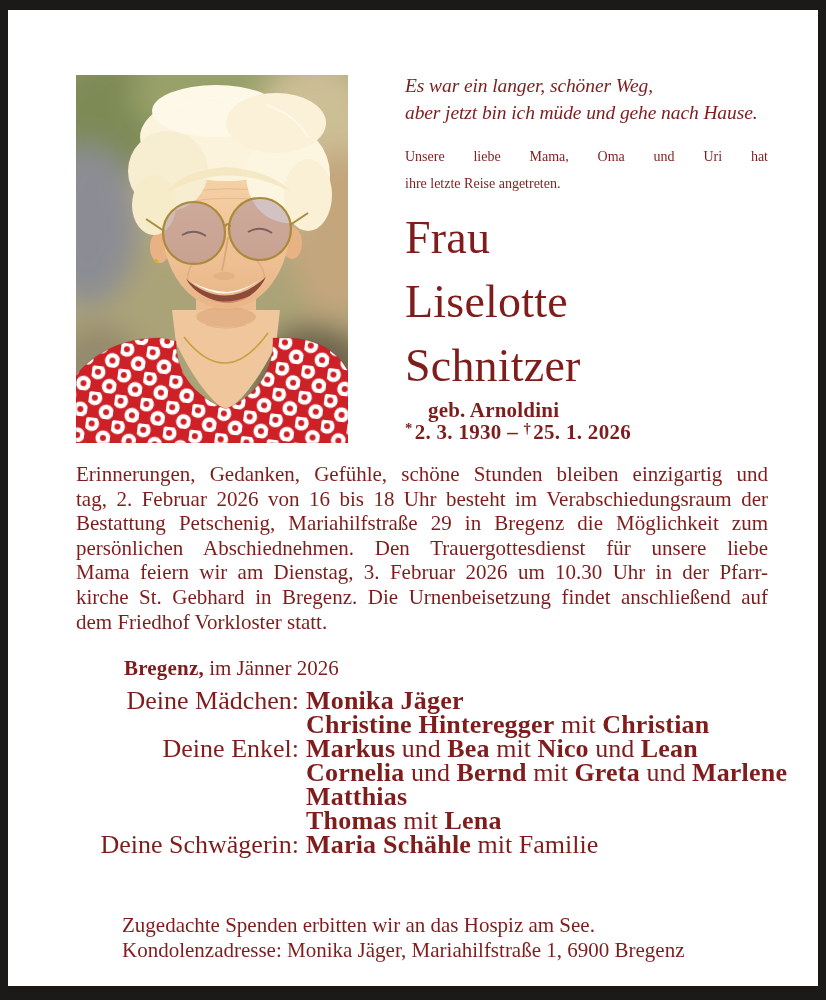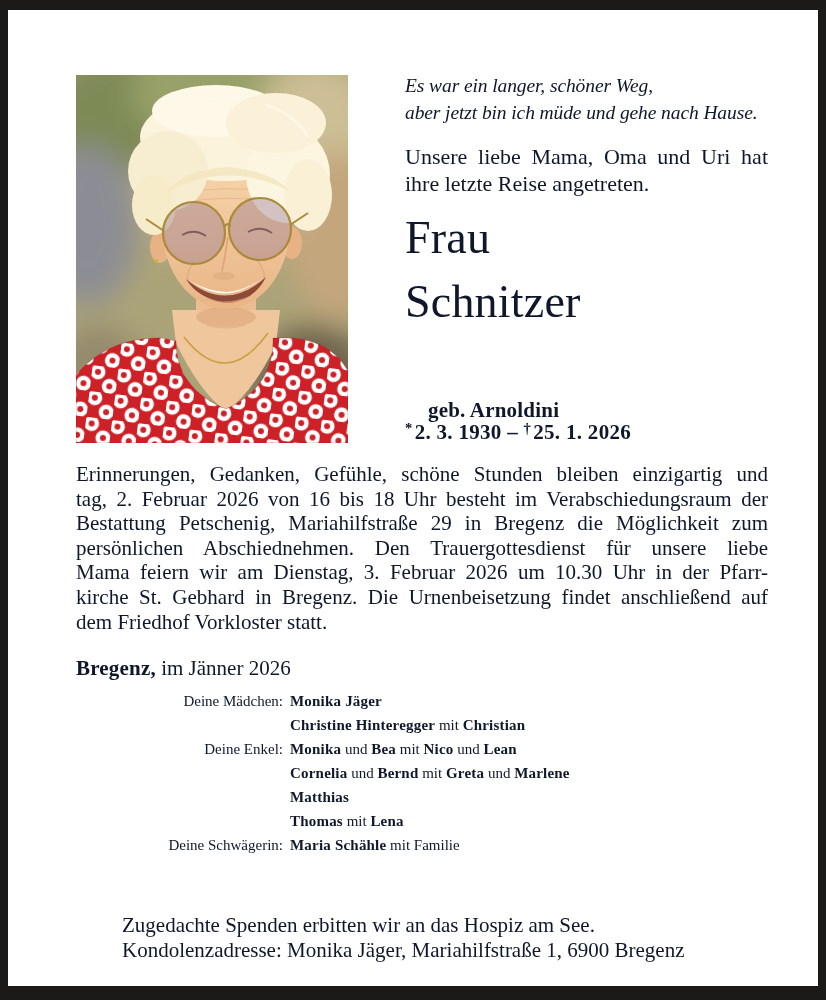--- a/index.html
+++ b/index.html
@@ -1,43 +1,43 @@
 <!DOCTYPE html>
 <html><head>
 <meta charset="utf-8">
 <style>
   html,body { margin:0; padding:0; background:#2a2a2a; }
   .page {
     position:relative; width:826px; height:1000px; box-sizing:border-box;
     background:#ffffff; border:solid #1c1a18; border-width:10px 8px 14px 8px;
-    font-family:"Liberation Serif", serif; color:#0f172a; overflow:hidden;
+    font-family:"Liberation Serif", serif; color:#7f1d1d; overflow:hidden;
   }
   .abs { position:absolute; }
   
   .photo { left:68px; top:65px; width:272px; height:368px; overflow:hidden; }
   .photo svg { display:block; width:272px; height:368px; }
   
   .quote { left:397px; top:62px; width:372px; font-style:italic; font-size:19.5px;
            line-height:27px; letter-spacing:-0.1px; }
   .quote div { white-space:nowrap; }
-  .intro { left:397px; top:133px; width:363px; font-size:22px; line-height:27px; }
+  .intro { left:397px; top:133px; width:363px; font-size:14px; line-height:27px; }
   .intro .just { text-align:justify; text-align-last:justify; }
   .name  { left:397px; top:196px; width:372px; font-size:46px; line-height:64px;
            letter-spacing:0.2px; }
   .maiden { left:420px; top:388px; font-size:21px; font-weight:bold; letter-spacing:0.2px; }
   .dates  { left:397px; top:410px; font-size:21px; font-weight:bold; letter-spacing:0.3px; }
   .dates sup { font-size:70%; vertical-align:6px; padding-right:2px; }
   
   .bodytext { left:68px; top:452px; width:692px; font-size:21px; line-height:24.6px; }
   .bodytext .bline { text-align:justify; text-align-last:justify; white-space:nowrap; }
   .bodytext .bline.last { text-align-last:left; }
   .dateline { left:68px; top:646px; font-size:21px; }
-  .dateline b { letter-spacing:0.2px; }
-  
-  .family { left:68px; top:679px; width:700px; font-size:15px; line-height:24px; }
+  .dateline b { letter-spacing:0.2px;margin-left:48px; }
+  
+  .family { left:84px; top:679px; width:700px; font-size:26px; line-height:24px; }
   .frow { display:flex; }
   .flabel { width:207px; text-align:right; padding-right:7px; flex:none; }
   .fvalue { flex:1; }
   .fvalue b { letter-spacing:0.2px; }
   
   .footer { left:68px; top:903px; width:700px; font-size:21px; line-height:24.5px;margin-left:46px; }
 </style>
 </head>
 <body>
 
@@ -143,20 +143,21 @@
       <div>aber jetzt bin ich müde und gehe nach Hause.</div>
     </div>
 
   <div class="abs intro">
       <div class="just">Unsere liebe Mama, Oma und Uri hat</div>
       <div>ihre letzte Reise angetreten.</div>
     </div>
 
   <div class="abs name">
     <div>Frau</div>
+    <div>Liselotte</div>
     <div>Schnitzer</div>
   </div>
   <div class="abs maiden">geb. Arnoldini</div>
   <div class="abs dates">
     <sup>*</sup><span>2. 3. 1930</span>&nbsp;<span>– </span><sup>†</sup><span>25. 1. 2026</span>
   </div>
 
   <div class="abs bodytext">
       <div class="bline">Erinnerungen, Gedanken, Gefühle, schöne Stunden bleiben einzigartig und</div>
       <div class="bline">tag, 2. Februar 2026 von 16 bis 18 Uhr besteht im Verabschiedungsraum der</div>
@@ -175,21 +176,21 @@
       <div class="frow">
         <span class="flabel">Deine Mädchen:</span>
         <span class="fvalue"><b>Monika Jäger</b></span>
       </div>
       <div class="frow">
         <span class="flabel"></span>
         <span class="fvalue"><b>Christine Hinteregger</b><span> mit </span><b>Christian</b></span>
       </div>
       <div class="frow">
         <span class="flabel">Deine Enkel:</span>
-        <span class="fvalue"><b>Monika</b><span> und </span><b>Bea</b><span> mit </span><b>Nico</b><span> und </span><b>Lean</b></span>
+        <span class="fvalue"><b>Markus</b><span> und </span><b>Bea</b><span> mit </span><b>Nico</b><span> und </span><b>Lean</b></span>
       </div>
       <div class="frow">
         <span class="flabel"></span>
       </div>
       <div class="frow">
         <span class="flabel"></span>
         <span class="fvalue"><b>Cornelia</b><span> und </span><b>Bernd</b><span> mit </span><b>Greta</b><span> und </span><b>Marlene</b></span>
       </div>
       <div class="frow">
         <span class="flabel"></span>

